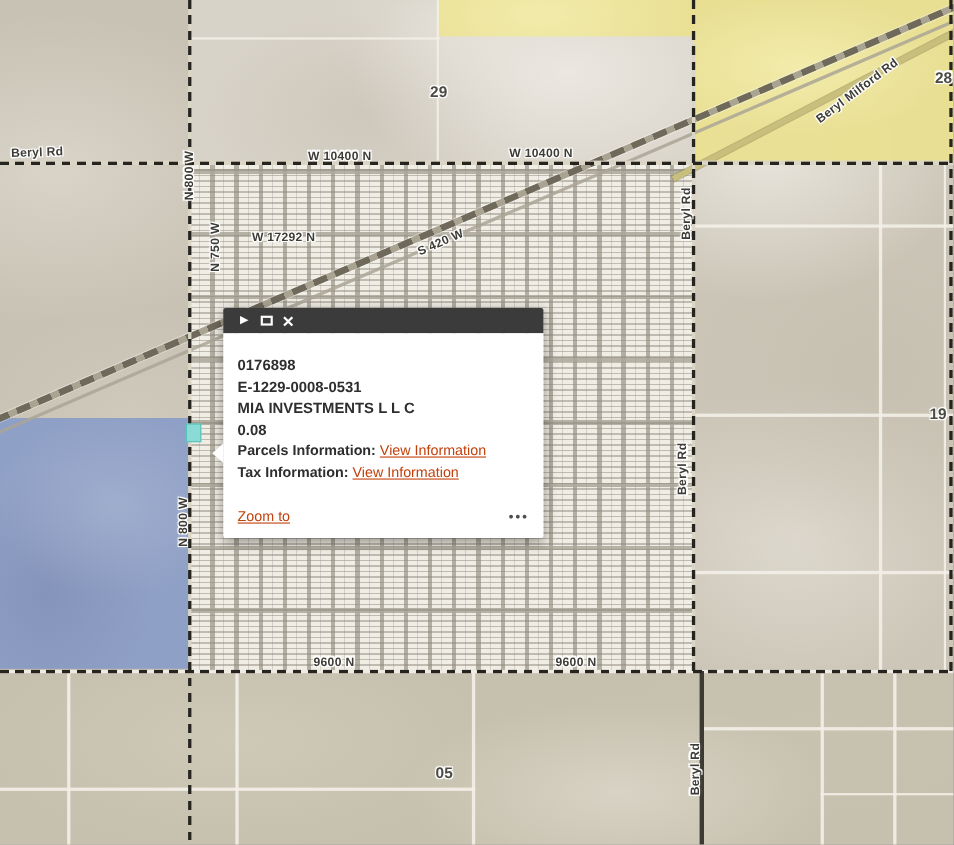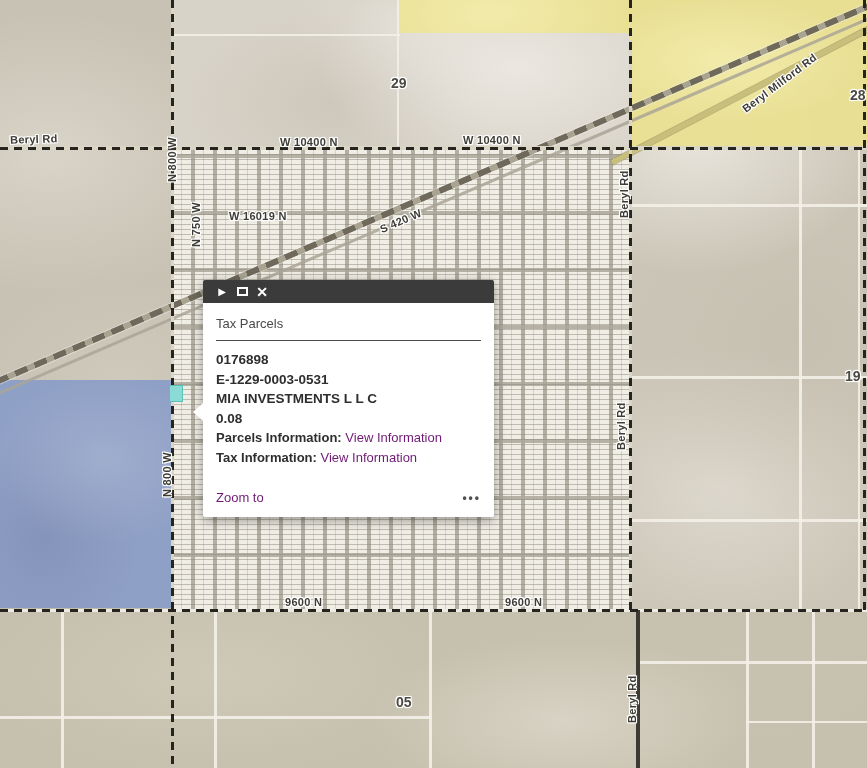--- a/index.html
+++ b/index.html
@@ -75,21 +75,21 @@
   .popup-header .pager{flex:1;}
   .hbtn{display:inline-flex;align-items:center;justify-content:center;
     width:20px;height:23px;cursor:pointer;color:#fff;}
   .play-glyph{font-size:10px;line-height:1;}
   .dock-glyph{display:inline-block;width:11px;height:9px;border:2px solid #fff;}
   .close-glyph{font-size:14px;font-weight:bold;line-height:1;}
   .popup-body{background:#fff;padding:10px 13px 12px 13px;border-radius:0 0 2px 2px;position:relative;}
   .popup-title{font-size:13px;color:#4a4a4a;padding:3px 0 9px 0;border-bottom:1px solid #4b4b4b;}
   .fields{margin-top:9px;font-weight:bold;line-height:19.5px;font-size:13.5px;color:#2e2e2e;}
   .inforow{font-size:13px;line-height:20px;font-weight:bold;color:#2e2e2e;}
-  .inforow a,.zoomto{color:#701a75;font-weight:normal;cursor:pointer;}
+  .inforow a,.zoomto{color:#c2410c;text-decoration:underline;font-weight:normal;cursor:pointer;}
   .popup-footer{display:flex;align-items:center;margin-top:22px;}
   .popup-footer .zoomto{flex:0 0 auto;font-size:13px;}
   .menu-dots{margin-left:auto;color:#4f4f4f;font-size:12px;letter-spacing:2px;cursor:pointer;font-weight:bold;}
   .leader{position:absolute;left:-10px;top:100px;width:0;height:0;
     border-top:9px solid transparent;border-bottom:9px solid transparent;border-right:10px solid #fff;}
 </style>
 </head>
 <body>
 
 <div id="stage">
@@ -136,24 +136,24 @@
   <div class="dash-v" style="left:171px;top:0;height:768px;"></div>
   <div class="dash-v" style="left:629px;top:0;height:610px;"></div>
   <div class="dash-v" style="left:863px;top:0;height:610px;"></div>
   <div class="dash-h" style="left:0;top:609px;width:867px;"></div>
 
   <span class="maplabel seclabel" style="left:391px;top:75px;">29</span>
   <span class="maplabel" style="left:280px;top:136px;">W 10400 N</span>
   <span class="maplabel" style="left:463px;top:134px;">W 10400 N</span>
   <span class="maplabel" style="left:10px;top:133px;transform:rotate(-2deg);">Beryl Rd</span>
   <span class="maplabel" style="left:740px;top:105px;transform-origin:0 0;transform:rotate(-37deg);">Beryl Milford Rd</span>
-  <span class="maplabel seclabel" style="left:850px;top:87px;text-align:right;">28</span>
+  <span class="maplabel seclabel" style="left:850px;top:62px;text-align:right;">28</span>
   <span class="maplabel vert" style="left:166px;top:182px;">N 800 W</span>
   <span class="maplabel vert" style="left:190px;top:247px;">N 750 W</span>
-  <span class="maplabel" style="left:229px;top:210px;">W 16019 N</span>
+  <span class="maplabel" style="left:229px;top:210px;">W 17292 N</span>
   <span class="maplabel" style="left:378px;top:224px;transform-origin:0 0;transform:rotate(-23.3deg);">S 420 W</span>
   <span class="maplabel vert" style="left:618px;top:218px;">Beryl Rd</span>
   <span class="maplabel vert" style="left:615px;top:450px;">Beryl Rd</span>
   <span class="maplabel seclabel" style="left:845px;top:368px;">19</span>
   <span class="maplabel vert" style="left:161px;top:497px;">N 800 W</span>
   <span class="maplabel" style="left:285px;top:596px;">9600 N</span>
   <span class="maplabel" style="left:505px;top:596px;">9600 N</span>
   <span class="maplabel seclabel" style="left:396px;top:694px;">05</span>
   <span class="maplabel vert" style="left:626px;top:723px;">Beryl Rd</span>
 
@@ -166,24 +166,23 @@
       </span>
       <span class="hbtn">
         <span class="dock-glyph"></span>
       </span>
       <span class="hbtn">
         <span class="close-glyph">✕</span>
       </span>
     </div>
     <div class="popup-body">
       <div class="leader"></div>
-      <div class="popup-title">Tax Parcels</div>
       <div class="fields">
         <div>0176898</div>
-        <div>E-1229-0003-0531</div>
+        <div>E-1229-0008-0531</div>
         <div>MIA INVESTMENTS L L C</div>
         <div>0.08</div>
       </div>
       <div class="inforow">
         <span>Parcels Information:</span>
         <a>View Information</a>
       </div>
       <div class="inforow">
         <span>Tax Information:</span>
         <a>View Information</a>

